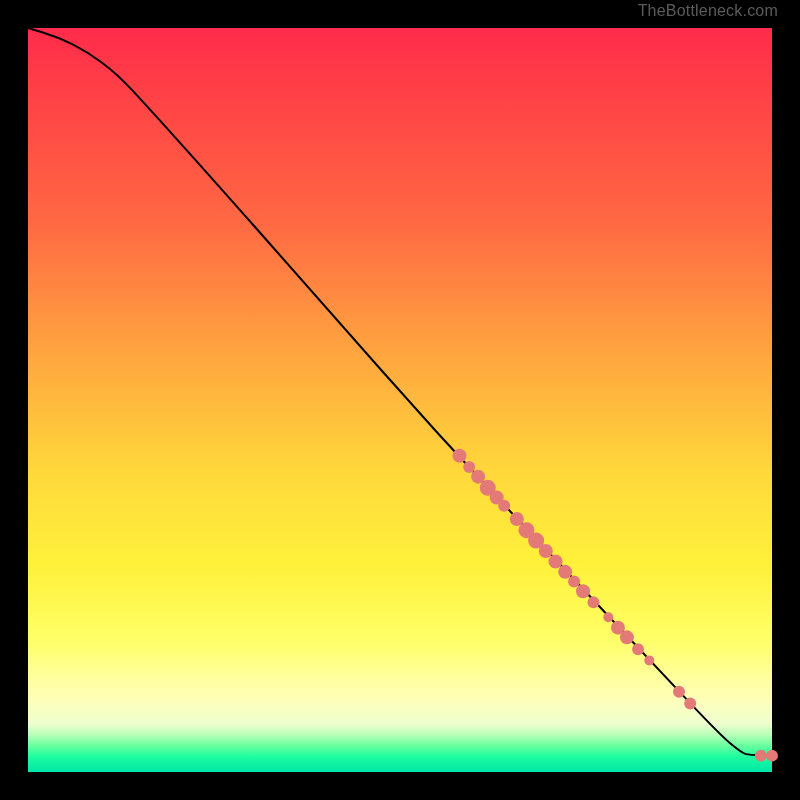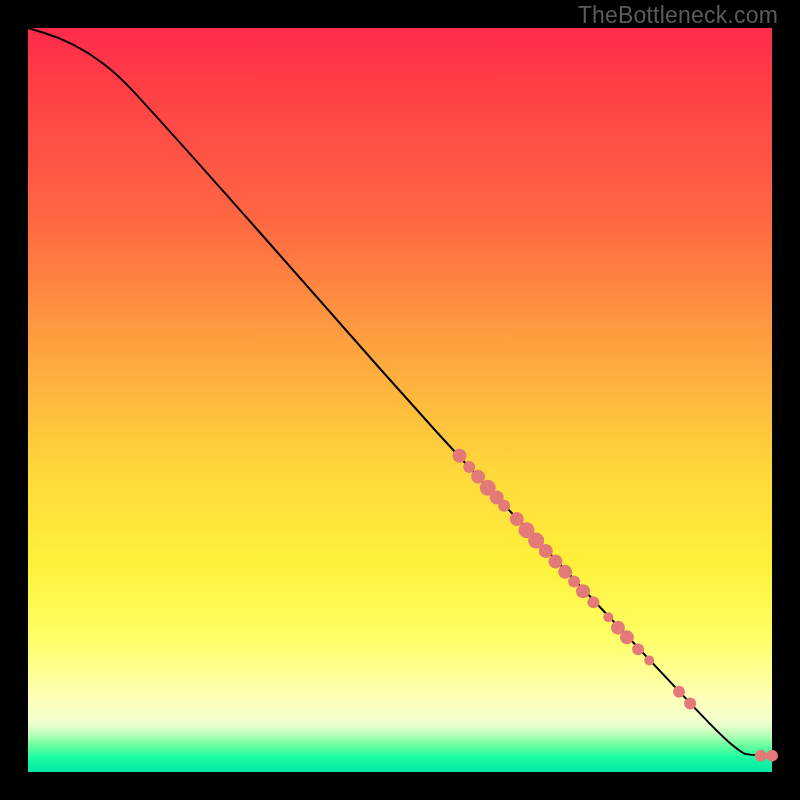--- a/index.html
+++ b/index.html
@@ -13,21 +13,21 @@
   }
   .stage {
     position: relative;
     width: 800px;
     height: 800px;
   }
   .watermark {
     position: absolute;
     top: 2px;
     right: 22px;
-    font-size: 23px;
+    font-size: 16px;
     font-weight: 500;
     color: #5b5b5b;
     letter-spacing: 0.2px;
     z-index: 5;
   }
   .plot {
     position: absolute;
     left: 28px;
     top: 28px;
     width: 744px;

